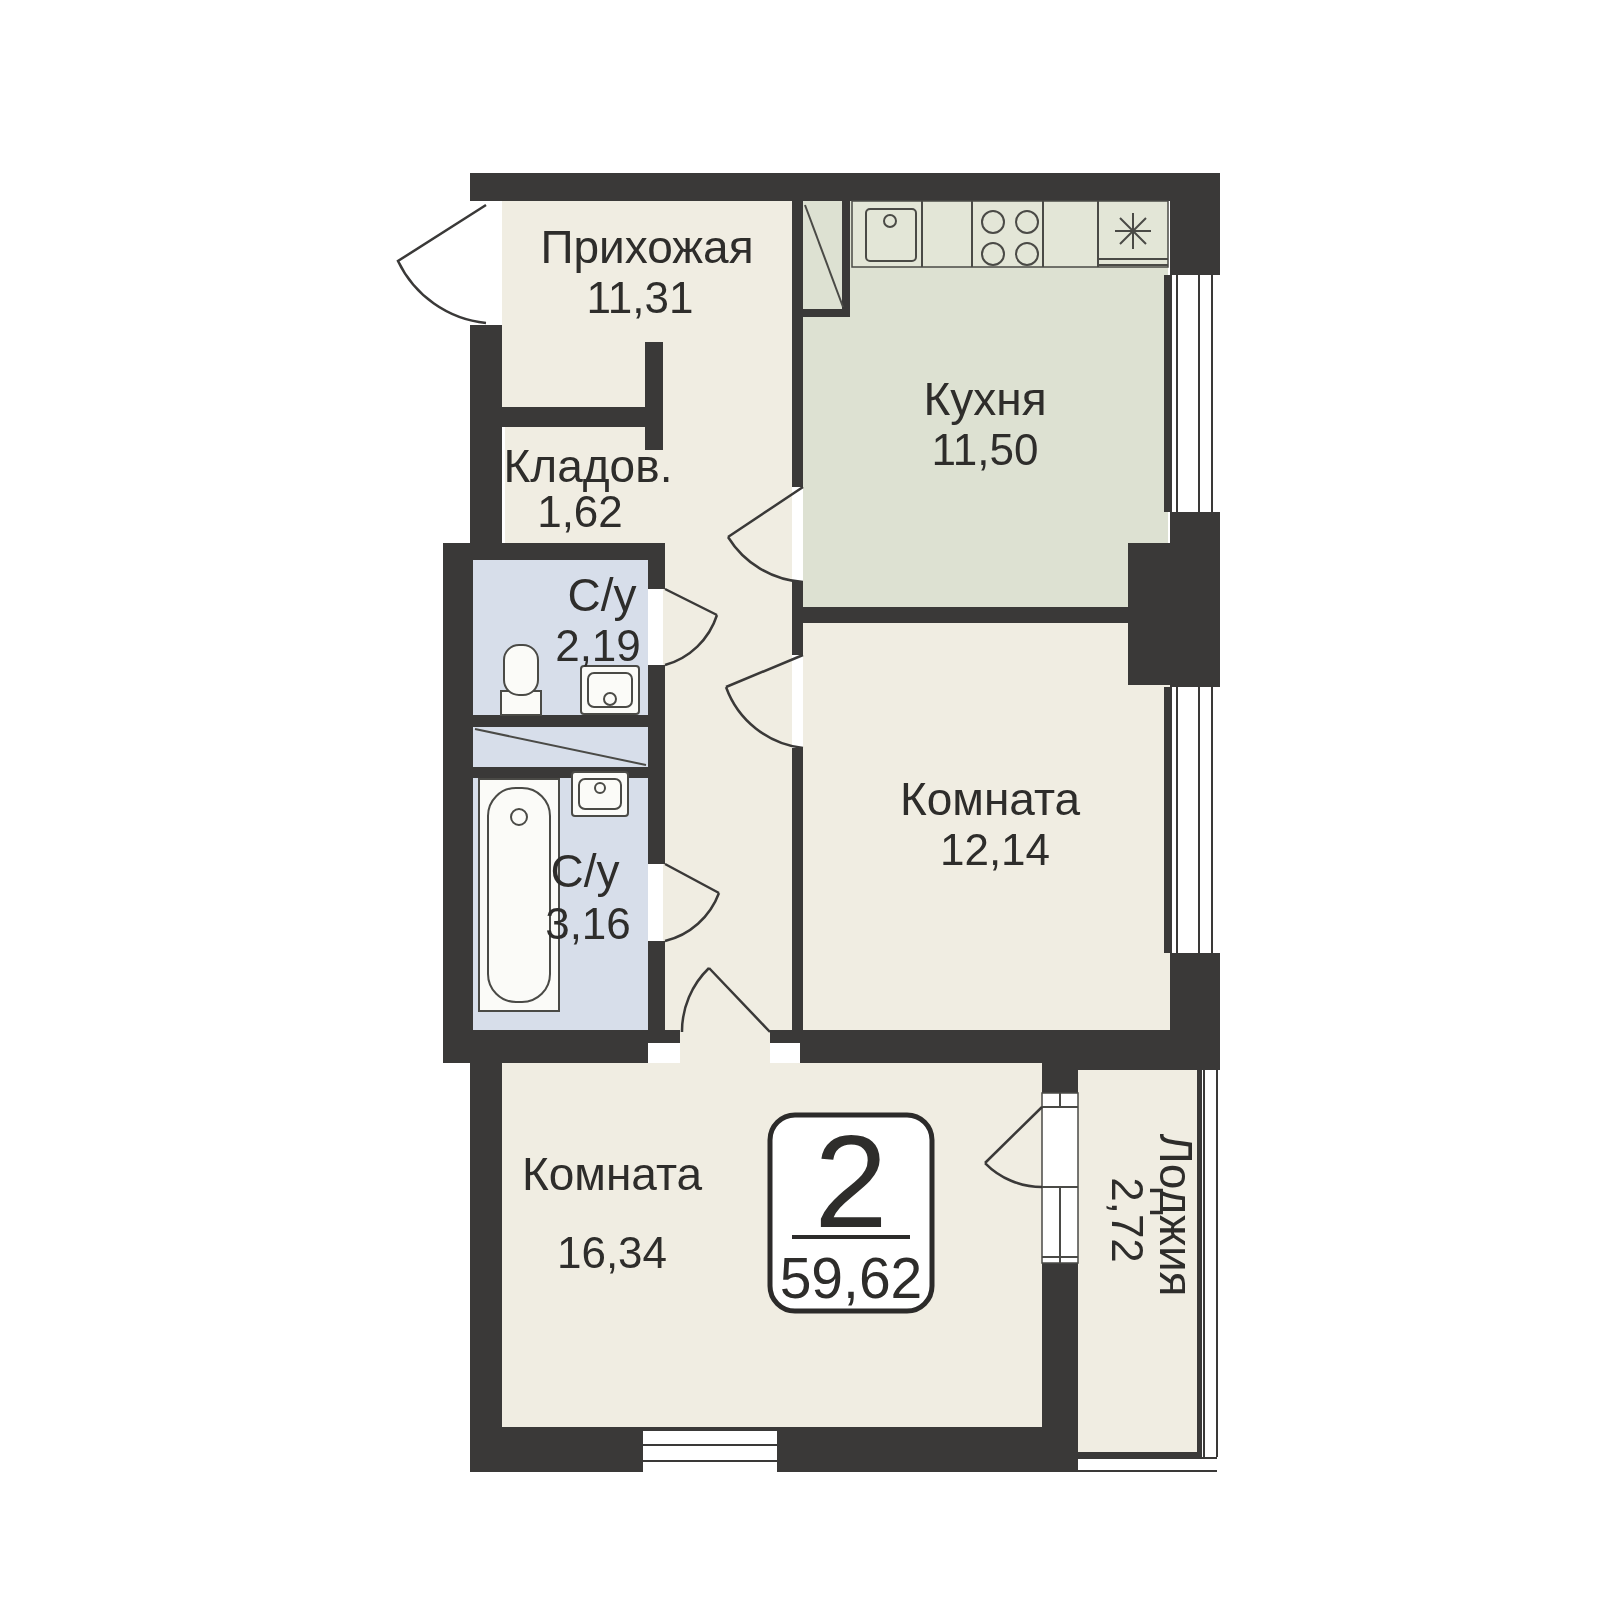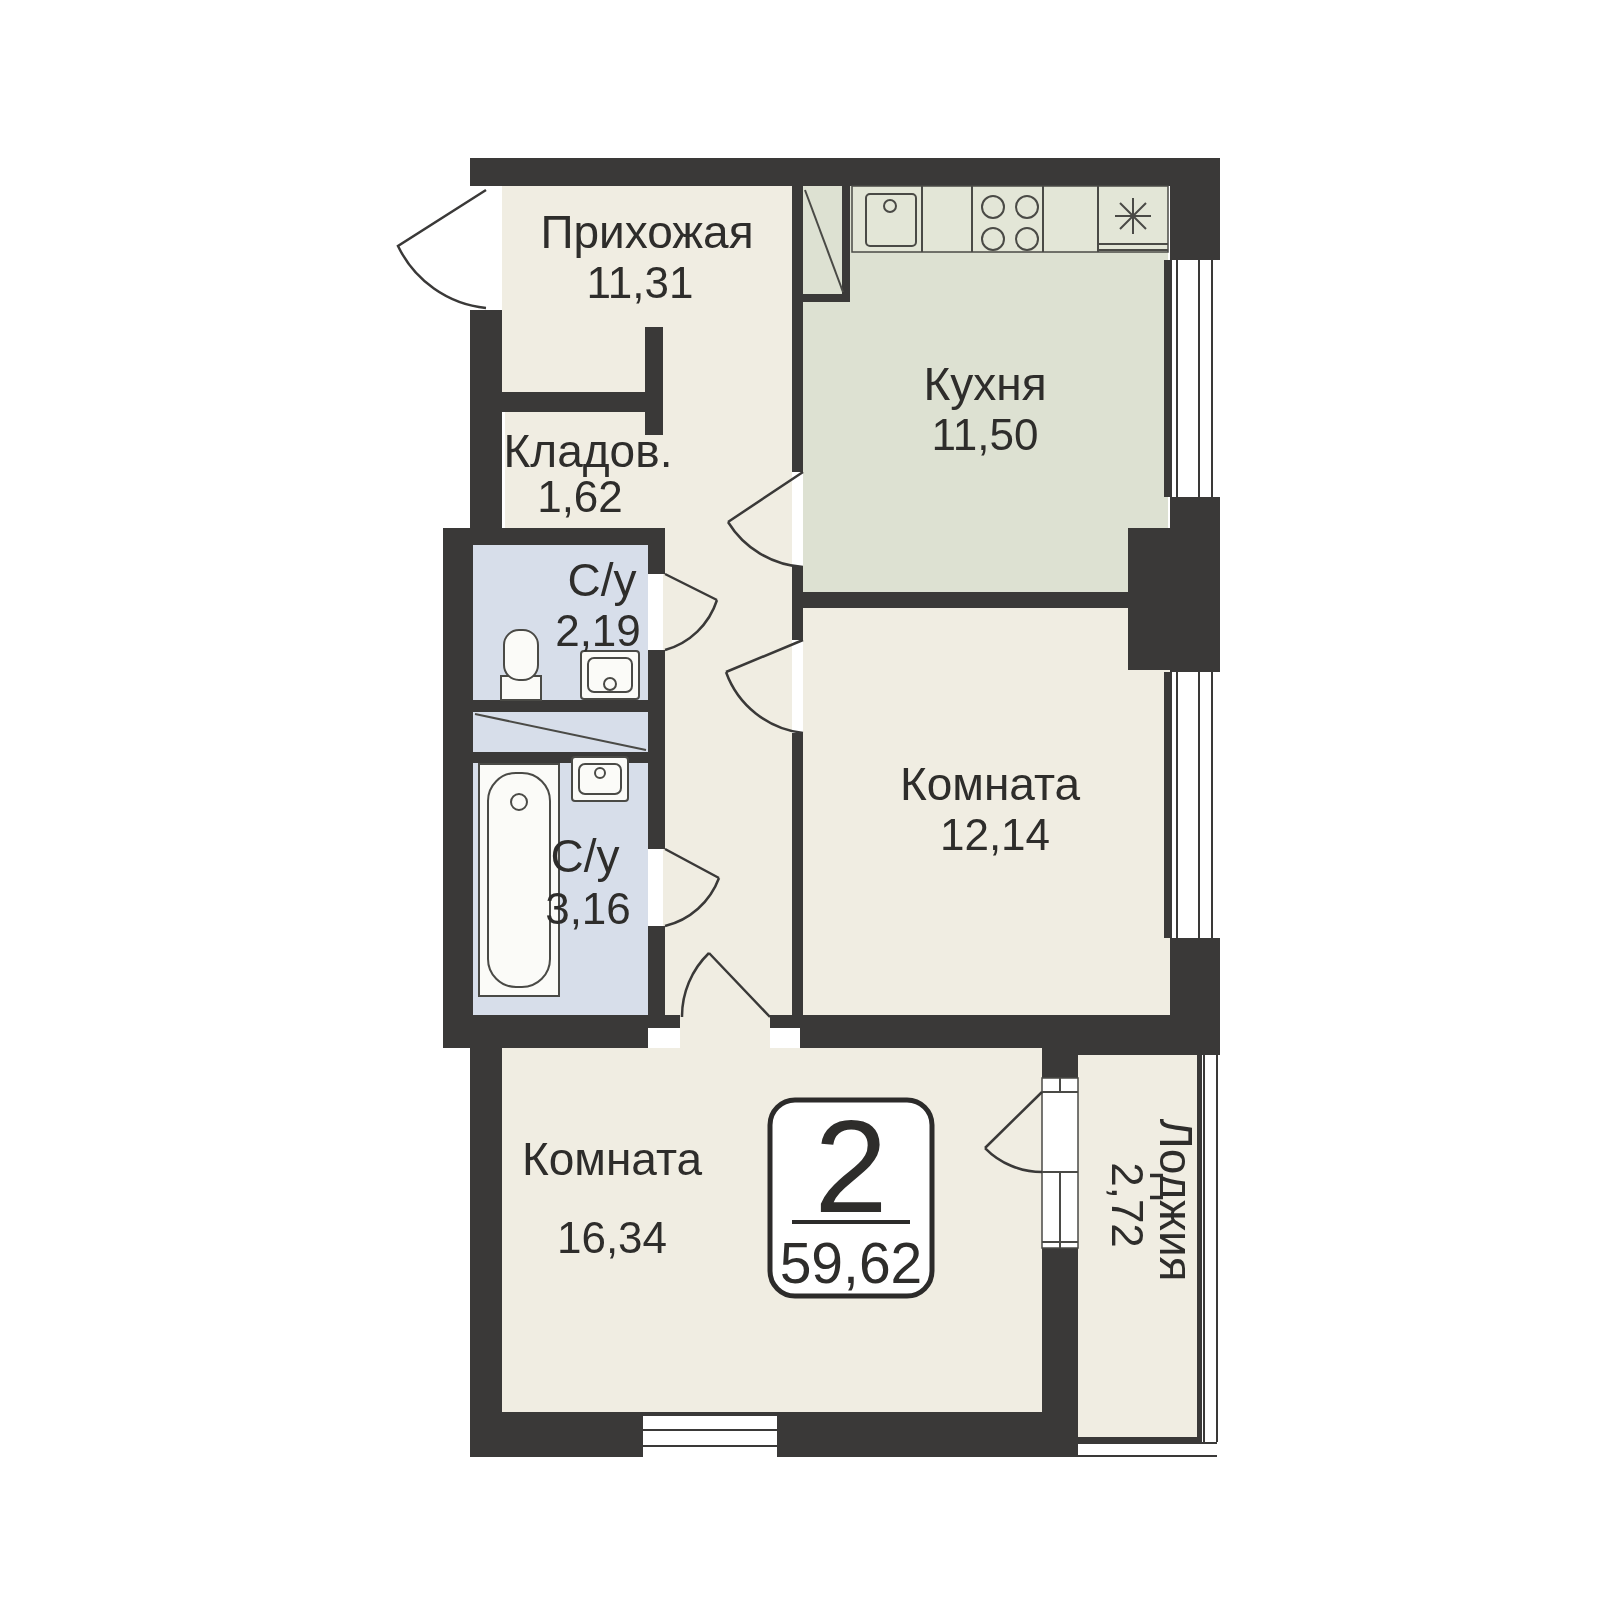--- a/index.html
+++ b/index.html
@@ -1,17 +1,17 @@
 <!DOCTYPE html>
 <html style="--background: #ffffff; --wall: #3a3938; --floor_main: #f0ede2; --floor_kitchen: #dde1d2; --floor_bath: #d7deea; --counter_fill: #e3e6d7; --fixture_fill: #fbfbf8; --line: #4a4a46; --badge_stroke: #2c2b2a; --text: #2e2d2b;"><head>
 <meta charset="utf-8">
 <style>
   html,body{margin:0;padding:0;background:#ffffff;}
   body{width:1620px;height:1620px;font-family:"Liberation Sans",sans-serif;}
-  #stage{width:1620px;height:1240px;position:relative;background:var(--background,#ffffff);}
+  #stage{width:1620px;height:1240px;position:relative;background:var(--background,#ffffff);margin-top:15px;}
   svg{display:block;}
   .wall{fill:var(--wall,#3a3938);}
   .floor-main{fill:var(--floor_main,#f0ede2);}
   .floor-kitchen{fill:var(--floor_kitchen,#dde1d2);}
   .floor-bath{fill:var(--floor_bath,#d7deea);}
   .glass{fill:#ffffff;}
   .gline{stroke:var(--wall,#3a3938);stroke-width:2;fill:none;}
   .thinline{stroke:var(--line,#4a4a46);stroke-width:2;fill:none;}
   .doorline{stroke:var(--wall,#3a3938);stroke-width:2.5;fill:none;}
   .fixture{fill:var(--fixture_fill,#fbfbf8);stroke:var(--line,#4a4a46);stroke-width:2;}

